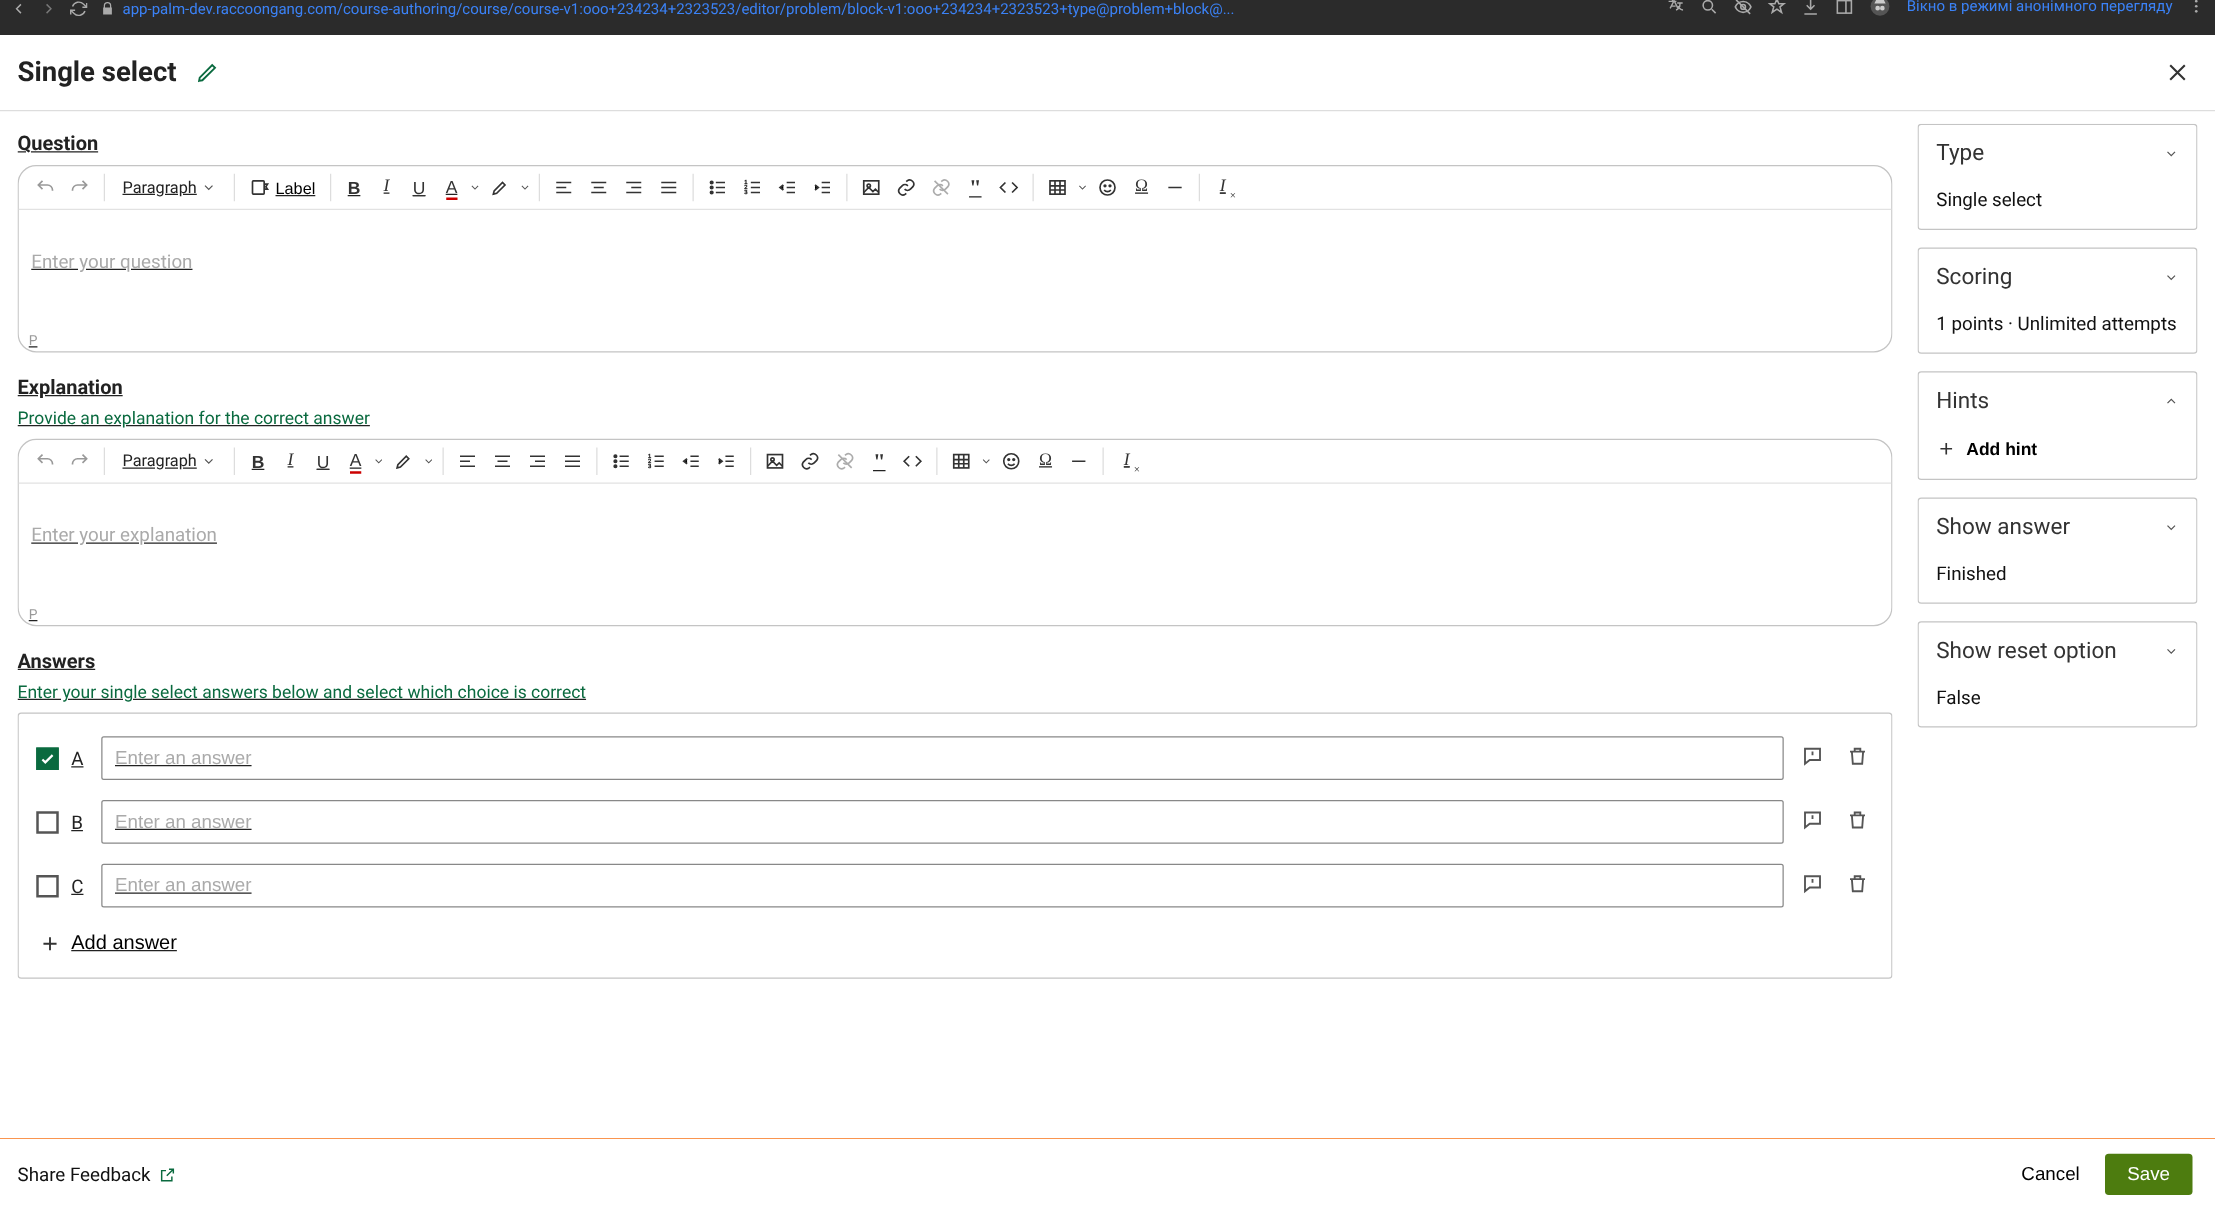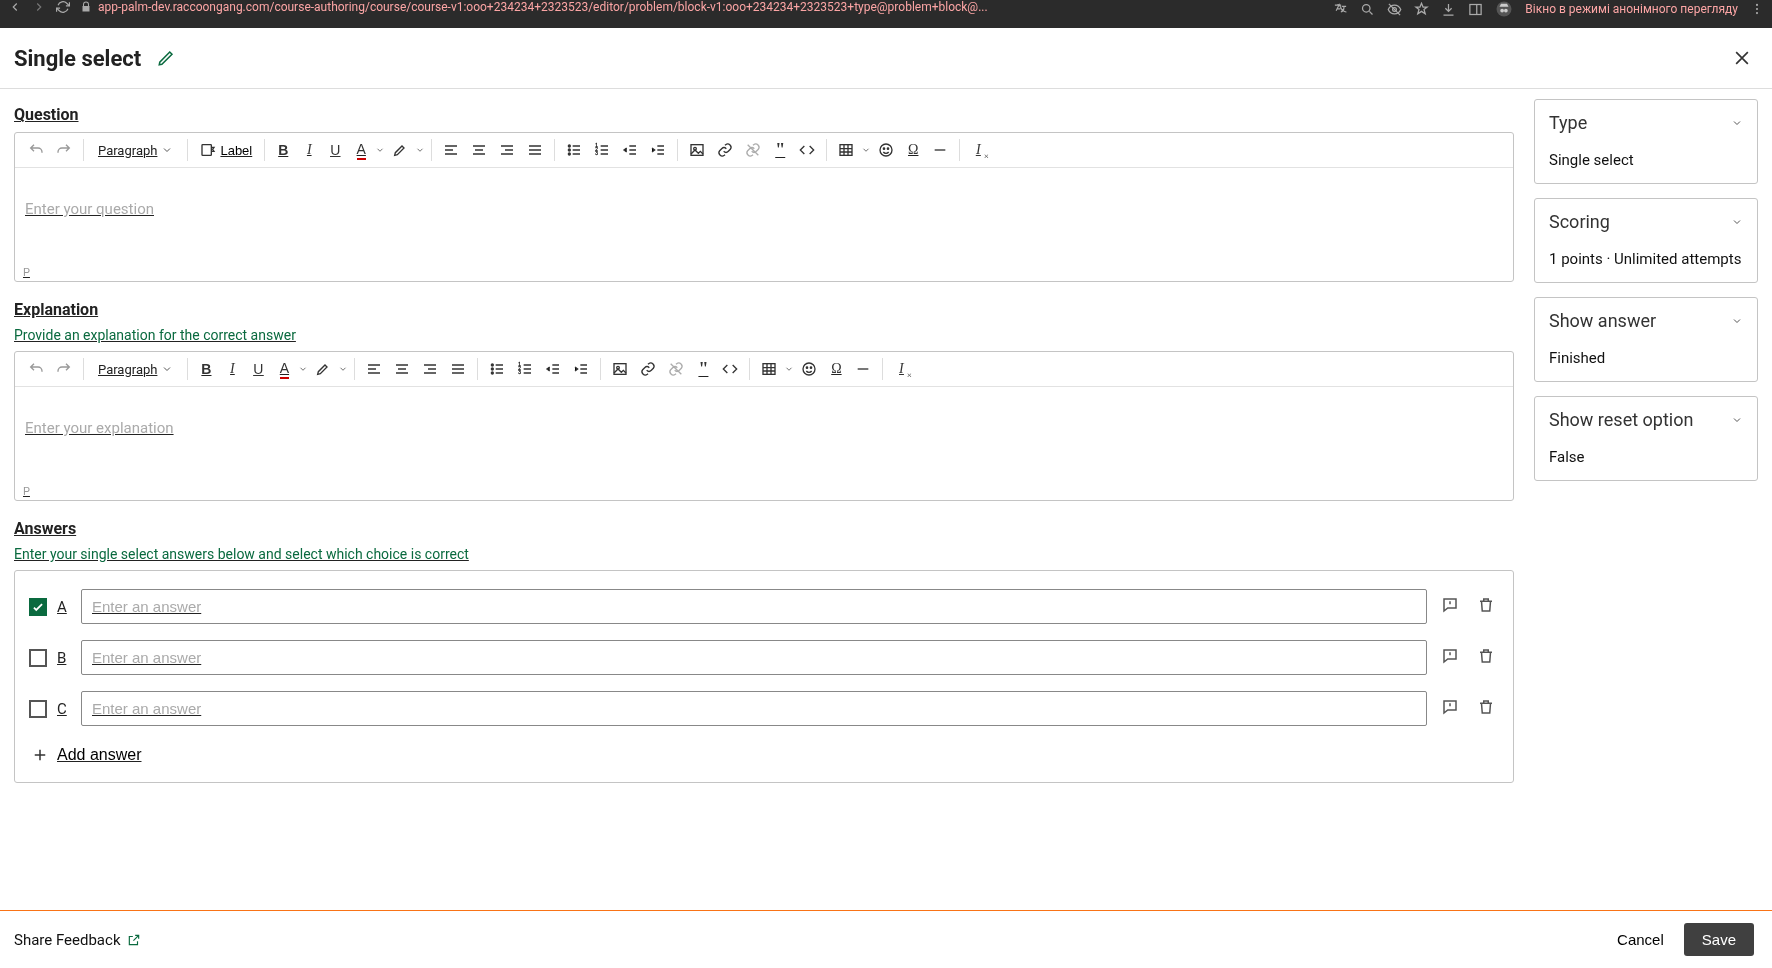--- a/index.html
+++ b/index.html
@@ -8,24 +8,24 @@
     font-family: -apple-system, BlinkMacSystemFont, "Segoe UI", Roboto, Arial, sans-serif;
     background: #fff;
     color: #222;
   }
 
   
   .browser-bar {
     height: 28px;
     background: #2b2b2b;
     display: flex;
-    align-items: flex-start;
-    padding: 0 8px;
+    align-items: flex-end;
+    padding: 14px 8px;
     gap: 10px;
-    color: #fca5a5;
+    color: #3b82f6;
     font-size: 12px;
   }
   .browser-bar .arrow { width: 14px; display:flex; justify-content:center; }
   .browser-bar .url { flex: 1; display:flex; align-items:center; gap:6px; }
   .browser-bar .right-icons { display:flex; align-items:center; gap:12px; }
   .browser-bar svg { display:block; }
   .incognito-label { font-size:12px; }
 
   
   .page-header {
@@ -58,21 +58,21 @@
   }
   .section-sub {
     color: #0a6a3f;
     font-size:14px;
     margin: 0 0 8px 0;
   }
 
   
   .editor-box {
     border:1px solid #c4c4c4;
-    border-radius:3px;
+    border-radius:15px;
     margin-bottom: 18px;
   }
   .toolbar {
     display:flex;
     align-items:center;
     gap:2px;
     padding: 5px 8px;
     border-bottom:1px solid #e2e2e2;
     flex-wrap:wrap;
   }
@@ -222,21 +222,21 @@
     gap:6px;
     font-size:15px;
     color:#111;
     cursor:pointer;
   }
   .footer-buttons { display:flex; gap:14px; align-items:center; }
   .btn-cancel {
     background:none; border:none; font-size:15px; cursor:pointer;
   }
   .btn-save {
-    background:#404040;
+    background:#4d7c0f;
     color:#fff;
     border:none;
     padding:8px 18px;
     font-size:15px;
     border-radius:3px;
     cursor:pointer;
   }
 
   .chev { width:12px; height:12px; }
 </style>
@@ -711,20 +711,34 @@
     <div class="card">
       <div class="card-header">
         <span>Scoring</span>
         <svg class="chev" viewBox="0 0 24 24" fill="none" stroke="#555" stroke-width="2">
             <path d="M6 9l6 6 6-6"></path>
           </svg>
       </div>
       <div class="card-value">1 points · Unlimited attempts</div>
     </div>
 
+    <div class="card">
+      <div class="card-header">
+        <span>Hints</span>
+        <svg class="chev" viewBox="0 0 24 24" fill="none" stroke="#555" stroke-width="2">
+            <path d="M6 15l6-6 6 6"></path>
+          </svg>
+      </div>
+      <button class="card-action-btn">
+        <svg width="16" height="16" viewBox="0 0 24 24" stroke="#333" stroke-width="2">
+            <path d="M12 5v14M5 12h14"></path>
+          </svg>
+        <span>Add hint</span>
+      </button>
+    </div>
 
     <div class="card">
       <div class="card-header">
         <span>Show answer</span>
         <svg class="chev" viewBox="0 0 24 24" fill="none" stroke="#555" stroke-width="2">
             <path d="M6 9l6 6 6-6"></path>
           </svg>
       </div>
       <div class="card-value">Finished</div>
     </div>

